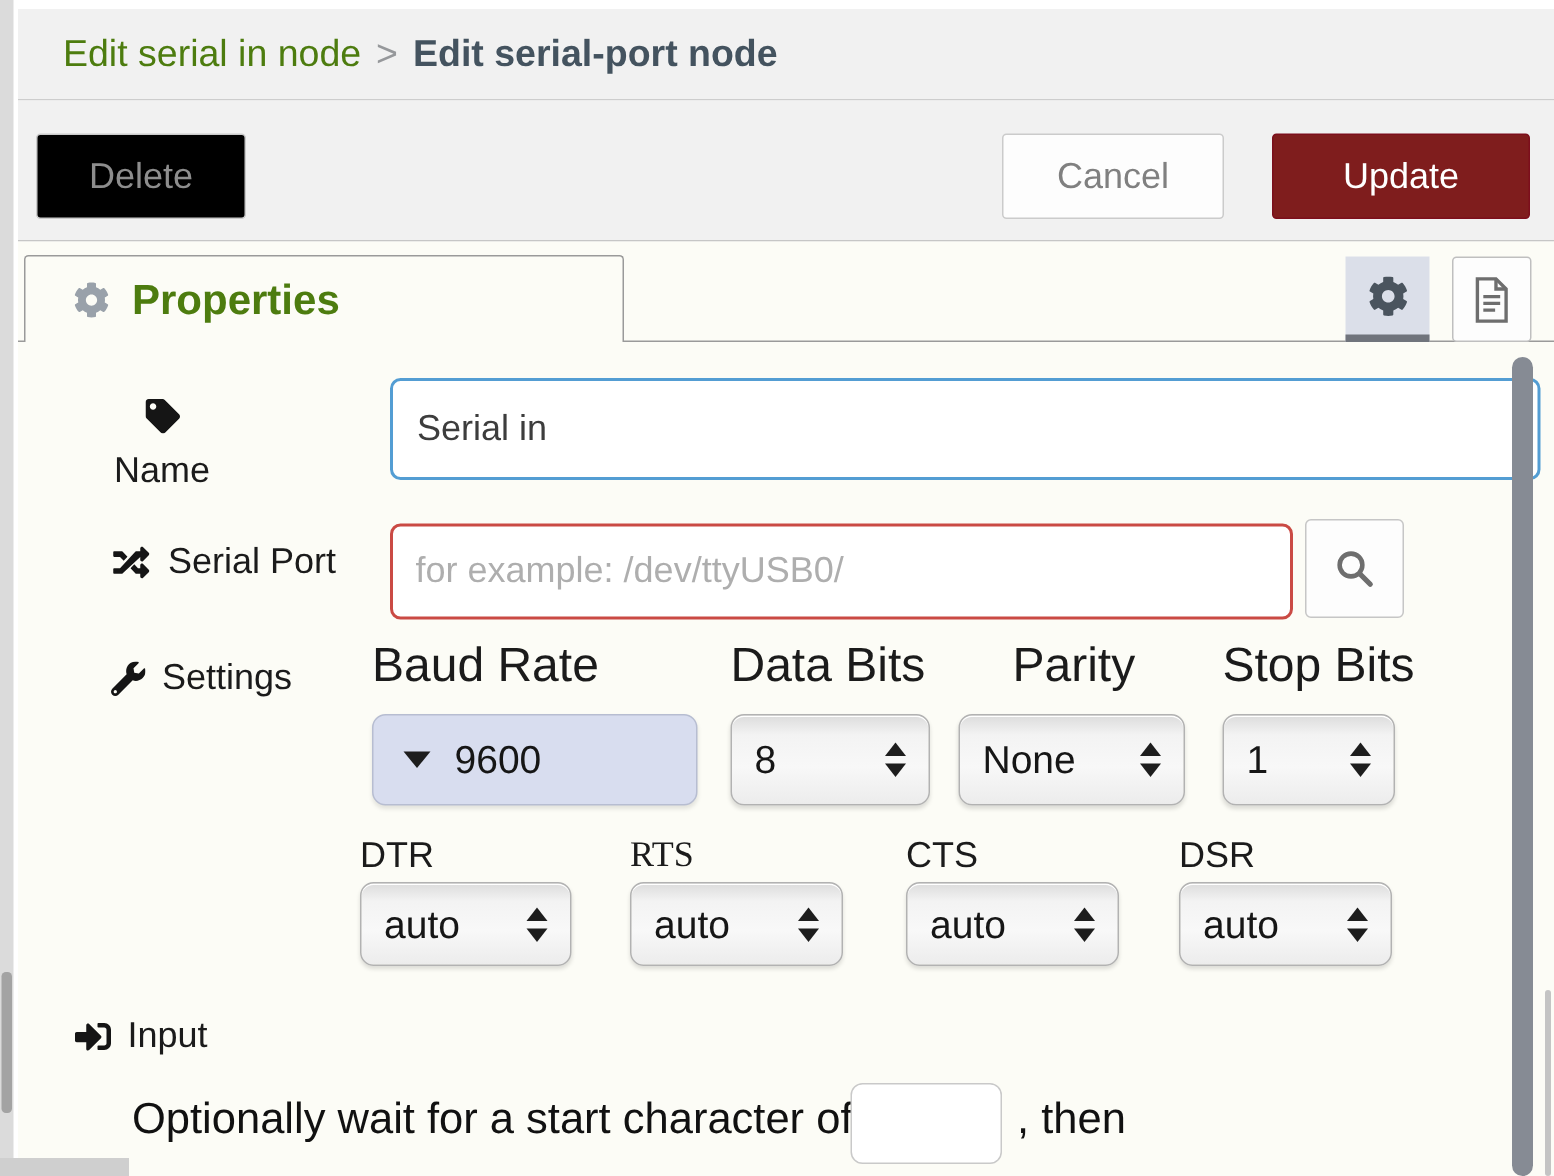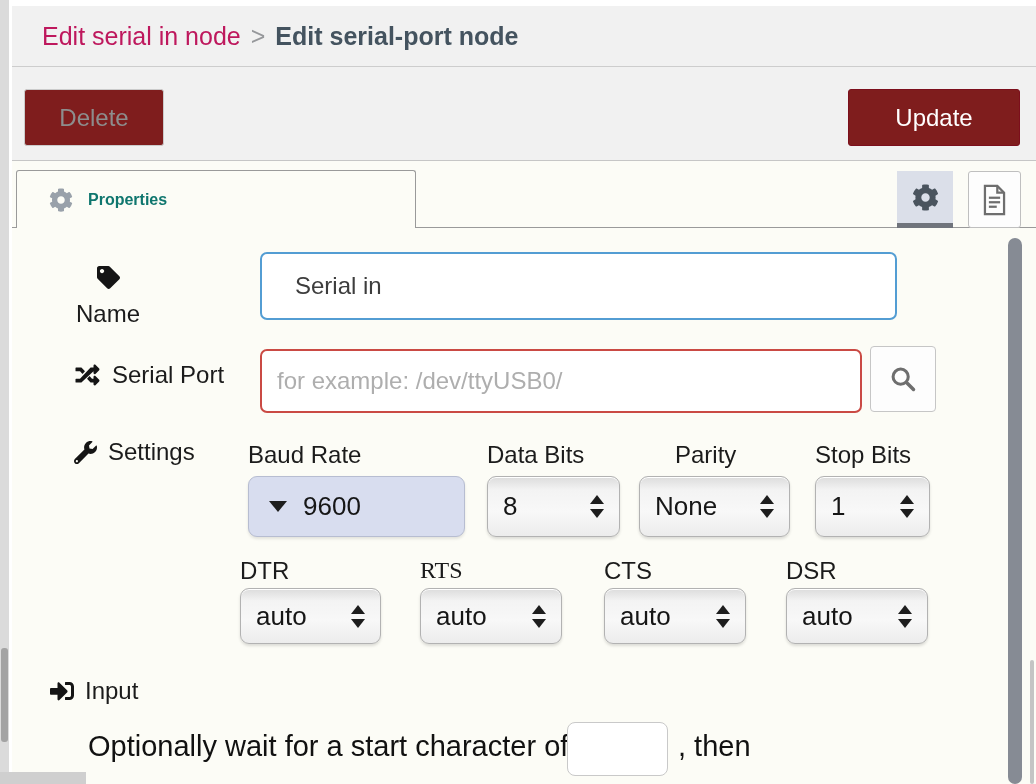--- a/index.html
+++ b/index.html
@@ -8,46 +8,46 @@
 
   
   .left-track { position:absolute; left:0; top:0; width:9px; height:784px; background:#dbdbdb; }
   .left-thumb { position:absolute; left:1px; top:648px; width:7px; height:94px; background:#a3a3a3; border-radius:3px; }
   .bottom-corner { position:absolute; left:0; top:772px; width:86px; height:12px; background:#cfcfcf; }
   .tray-scroll-thumb { position:absolute; left:1008px; top:238px; width:14px; height:546px; background:#868b94; border-radius:7px; z-index:30; }
   .win-scroll-thumb { position:absolute; left:1030px; top:660px; width:4px; height:124px; background:#c4c4c4; border-radius:2px; z-index:31; }
 
   
   .header { position:absolute; left:12px; top:6px; right:0; height:60px; background:#f1f1f1; display:flex; align-items:center; padding-left:30px; font-size:25px; }
-  .crumb-dim { color:#be185d; }
+  .crumb-dim { color:#4d7c0f; }
   .crumb-sep { color:#96989b; margin:0 10px; }
   .crumb-current { color:#44535f; font-weight:bold; }
   .header-sep { position:absolute; left:12px; top:66px; right:0; height:1px; background:#cdcdcd; }
 
   
   .buttonbar { position:absolute; left:12px; top:67px; right:0; height:94px; background:#f1f1f1; border-bottom:1px solid #c6c6c6; }
   .btn { position:absolute; top:22px; height:57px; border-radius:3px; font-size:24px; display:flex; align-items:center; justify-content:center; cursor:pointer; }
-  .btn-delete { left:12px; width:140px; background:#7f1d1d; border:1px solid #cbcbcb; color:#8d8d8d; }
+  .btn-delete { left:12px; width:140px; background:#000000; border:1px solid #cbcbcb; color:#8d8d8d; }
   .btn-cancel { left:656px; width:148px; background:#fdfdfd; border:1px solid #cbcbcb; color:#808080; }
   .btn-update { left:836px; width:172px; background:#7f1d1d; border:1px solid #7c0f1c; color:#ffffff; }
 
   
   .content { position:absolute; left:12px; top:161px; right:0; bottom:0; background:#fcfcf6; }
   .tabline { position:absolute; left:0; top:66px; right:0; height:1px; background:#9a9a9a; }
   .tab-active { position:absolute; left:4px; top:9px; width:400px; height:58px; background:#fcfcf6; border:1px solid #9a9a9a; border-bottom:none; border-radius:3px 3px 0 0; display:flex; align-items:center; padding-left:32px; gap:15px; z-index:2; cursor:pointer; }
-  .tab-active .tab-label { font-size:16px; font-weight:bold; color:#0f766e; }
+  .tab-active .tab-label { font-size:28px; font-weight:bold; color:#4d7c0f; }
   .icon-btn-gear { position:absolute; left:885px; top:10px; width:56px; height:57px; background:#dbdfe9; border-bottom:5px solid #70747c; display:flex; align-items:center; justify-content:center; cursor:pointer; }
   .icon-btn-doc { position:absolute; left:956px; top:10px; width:53px; height:57px; background:#fdfdfd; border:1px solid #bfbfbf; border-radius:3px; display:flex; align-items:center; justify-content:center; cursor:pointer; }
 
   
   .field-label { position:absolute; display:flex; align-items:center; gap:11px; font-size:24px; color:#1b1b1b; }
-  .col-label { position:absolute; top:280px; font-size:24px; color:#1b1b1b; }
+  .col-label { position:absolute; top:264px; font-size:32px; color:#1b1b1b; }
   .row2-label { position:absolute; top:396px; font-size:24px; color:#1b1b1b; }
 
-  .input-name { position:absolute; left:248px; top:91px; width:637px; height:68px; border:2px solid #539dd3; border-radius:7px; background:#fff; font-family:"Liberation Sans",sans-serif; font-size:24px; color:#3d3d3d; padding:0 33px; outline:none; }
+  .input-name { position:absolute; left:248px; top:91px; width:767px; height:68px; border:2px solid #539dd3; border-radius:7px; background:#fff; font-family:"Liberation Sans",sans-serif; font-size:24px; color:#3d3d3d; padding:0 16px; outline:none; }
   .input-serial { position:absolute; left:248px; top:188px; width:602px; height:64px; border:2px solid #ca4a44; border-radius:7px; background:#fff; font-family:"Liberation Sans",sans-serif; font-size:24px; color:#444; padding:0 15px; outline:none; }
   .input-serial::placeholder { color:#aeaeae; opacity:1; }
   .btn-search { position:absolute; left:858px; top:185px; width:66px; height:66px; border:1px solid #c6c6c6; border-radius:4px; background:#fdfdfd; display:flex; align-items:center; justify-content:center; cursor:pointer; }
 
   .select { position:absolute; height:61px; border:1px solid #b2b2b2; border-radius:9px; background:linear-gradient(180deg,#dcdcdc 0%,#f3f3f3 22%,#f8f8f8 58%,#ececec 100%); box-shadow:0 2px 3px rgba(0,0,0,0.13), inset 0 1px 0 #fff; display:flex; align-items:center; justify-content:space-between; padding:0 15px; font-size:26px; color:#161616; cursor:pointer; }
   .select.row1 { top:315px; }
   .select.row2 { top:427px; height:56px; }
   .baud { position:absolute; left:236px; top:315px; width:217px; height:61px; border:1px solid #b7bdd1; border-radius:9px; background:#d8ddef; box-shadow:0 2px 3px rgba(0,0,0,0.10); display:flex; align-items:center; gap:16px; padding:0 20px; font-size:26px; color:#161616; cursor:pointer; }
   .caret-down { width:0; height:0; border-left:9px solid transparent; border-right:9px solid transparent; border-top:11px solid #1d1d1d; }
   .spin { display:flex; flex-direction:column; align-items:center; gap:5px; }
@@ -64,20 +64,21 @@
 
 <div class="header">
   <span class="crumb-dim">Edit serial in node</span>
   <span class="crumb-sep">&gt;</span>
   <span class="crumb-current">Edit serial-port node</span>
 </div>
 <div class="header-sep"></div>
 
 <div class="buttonbar">
   <div class="btn btn-delete">Delete</div>
+  <div class="btn btn-cancel">Cancel</div>
   <div class="btn btn-update">Update</div>
 </div>
 
 <div class="content">
   <div class="tabline"></div>
 
   <div class="tab-active">
     <span>
       <svg width="24" height="24" viewBox="0 0 512 512">
           <path fill="#99a1aa" d="M487.4 315.7l-42.6-24.6c4.3-23.2 4.3-47 0-70.2l42.6-24.6c4.9-2.8 7.1-8.6 5.5-14-11.1-35.6-30-67.8-54.7-94.6-3.8-4.1-10-5.1-14.8-2.3L380.8 110c-17.9-15.4-38.5-27.3-60.8-35.1V25.8c0-5.6-3.9-10.5-9.4-11.7-36.7-8.2-74.3-7.8-109.2 0-5.5 1.2-9.4 6.1-9.4 11.7V75c-22.2 7.9-42.8 19.8-60.8 35.1L88.7 85.5c-4.9-2.8-11-1.9-14.8 2.3-24.7 26.7-43.6 58.9-54.7 94.6-1.7 5.4.6 11.2 5.5 14L67.3 221c-4.3 23.2-4.3 47 0 70.2l-42.6 24.6c-4.9 2.8-7.1 8.6-5.5 14 11.1 35.6 30 67.8 54.7 94.6 3.8 4.1 10 5.1 14.8 2.3l42.6-24.6c17.9 15.4 38.5 27.3 60.8 35.1v49.2c0 5.6 3.9 10.5 9.4 11.7 36.7 8.2 74.3 7.8 109.2 0 5.5-1.2 9.4-6.1 9.4-11.7v-49.2c22.2-7.9 42.8-19.8 60.8-35.1l42.6 24.6c4.9 2.8 11 1.9 14.8-2.3 24.7-26.7 43.6-58.9 54.7-94.6 1.5-5.5-.7-11.3-5.6-14.1zM256 336c-44.1 0-80-35.9-80-80s35.9-80 80-80 80 35.9 80 80-35.9 80-80 80z"></path>

